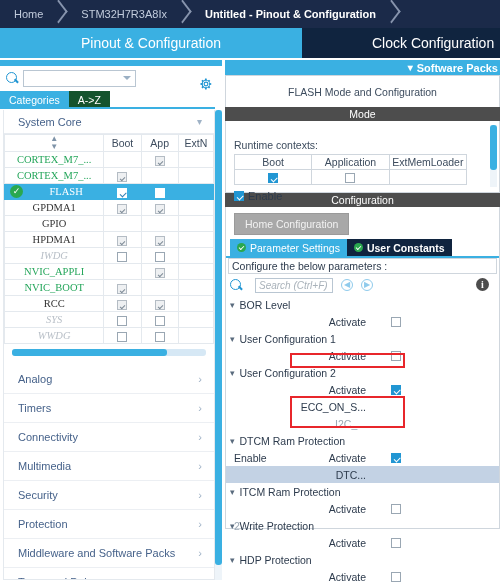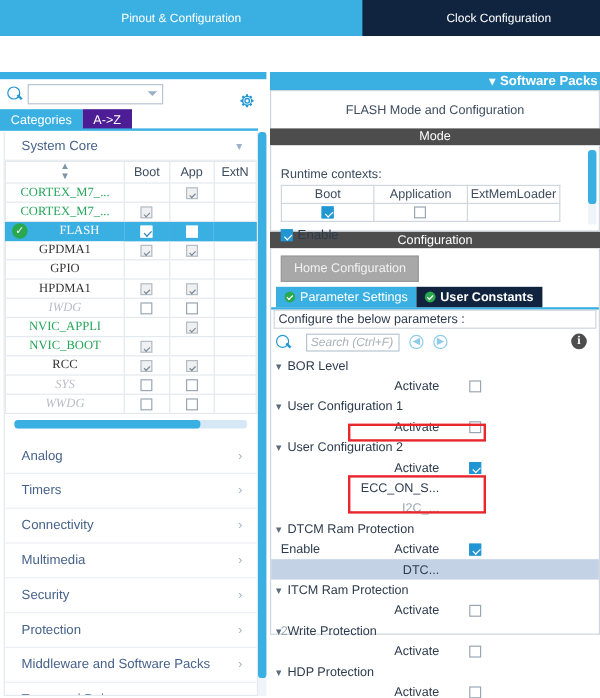--- a/index.html
+++ b/index.html
@@ -29,21 +29,21 @@
     content:""; position:absolute; left: 2px; top: 4px;
     width: 13px; height: 13px;
     border-top: 2px solid #8794ad; border-right: 2px solid #8794ad;
     transform: rotate(45deg) skew(8deg,8deg);
   }
 
   
   .tabstrip { height: 30px; display: flex; background: #3ab0e2; }
   .tab {
     display:flex; align-items:center; justify-content:center;
-    color:#fff; font-size: 10px; white-space: nowrap;
+    color:#fff; font-size: 14px; white-space: nowrap;
   }
   .tab.sel { background:#3ab0e2; width: 302px; }
   .tab.unsel { background:#10243f; flex:1; padding-left: 12px; justify-content:flex-start;}
   .tab.unsel span { margin-left: 58px; }
 
   
   .swpacks {
     position:absolute; left:225px; top:60px; width:275px; height:15px;
     background:#3ab0e2; color:#fff; font-size:11px; font-weight:bold;
     display:flex; align-items:center; justify-content:flex-end; padding-right:2px;
@@ -68,21 +68,21 @@
     display:flex; align-items:center; justify-content:flex-end; padding-right:4px;
   }
   .combo .cv { flex:1; font-size:10px; color:#333; padding-left:3px; }
   .caret { width:0;height:0;border-left:4px solid transparent;border-right:4px solid transparent;border-top:4px solid #9bb0c4;}
   .gear { position:absolute; right:9px; top:11px; width:14px; height:14px; color:#2196d3;}
   .gear svg { display:block; }
 
   .subtabs { position:absolute; left:0; top:30px; width:222px; height:18px; display:flex; align-items:flex-end; }
   .stab { height:17px; display:flex; align-items:center; padding:0 9px; font-size:10.5px; }
   .stab.sel { background:#3ab0e2; color:#fff; }
-  .stab.unsel { background:#4c1d95; color:#fff; }
+  .stab.unsel { background:#14532d; color:#fff; }
   .subtabs-underline { position:absolute; left:0; top:47px; width:215px; height:2px; background:#3ab0e2; }
 
   .leftbody { position:absolute; left:3px; top:50px; width:212px; bottom:2px; background:#fff; border:1px solid #e4e9ee; border-top:none; overflow:hidden;}
 
   .group-head {
     height:24px; display:flex; align-items:center; justify-content:space-between;
     padding:0 12px 0 14px; color:#46628a; font-size:11px;
     border-bottom:1px solid #e8ecf1;
   }
   .group-head .chev { color:#9fb2c6; font-size:10px; }
@@ -178,20 +178,28 @@
   .pval.left { justify-content:flex-start; padding-left:8px; }
   .trow.sel { background:#c3d2e4; }
   .grayval { color:#9aa7b3; }
   .hl { position:absolute; border:2px solid #e8262b; pointer-events:none; }
 </style>
 </head>
 <body>
 
 <div class="app">
 
+  <div class="breadcrumb">
+    <div class="crumb">Home</div>
+    <div class="crumb-sep"></div>
+    <div class="crumb">STM32H7R3A8Ix</div>
+    <div class="crumb-sep"></div>
+    <div class="crumb active">Untitled - Pinout &amp; Configuration</div>
+    <div class="crumb-sep"></div>
+  </div>
 
   <div class="tabstrip">
     <div class="tab sel">Pinout &amp; Configuration</div>
     <div class="tab unsel">
         <span>Clock Configuration</span>
       </div>
   </div>
 
   <div class="swpacks">
     <span class="chev">▾</span>

